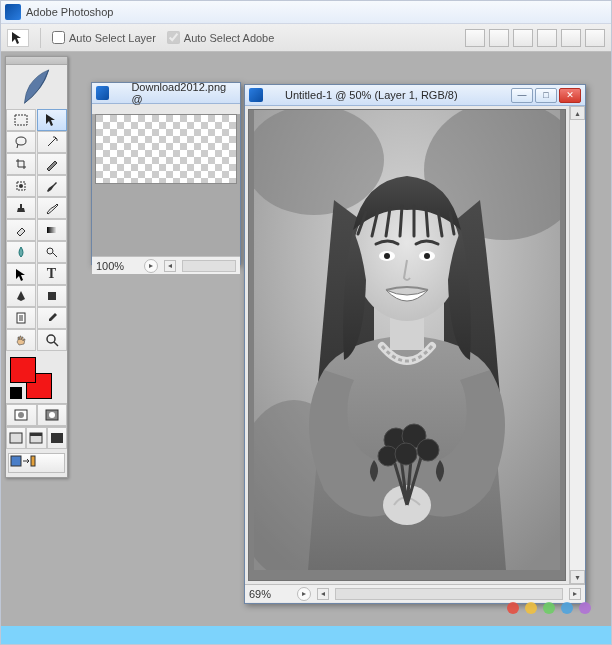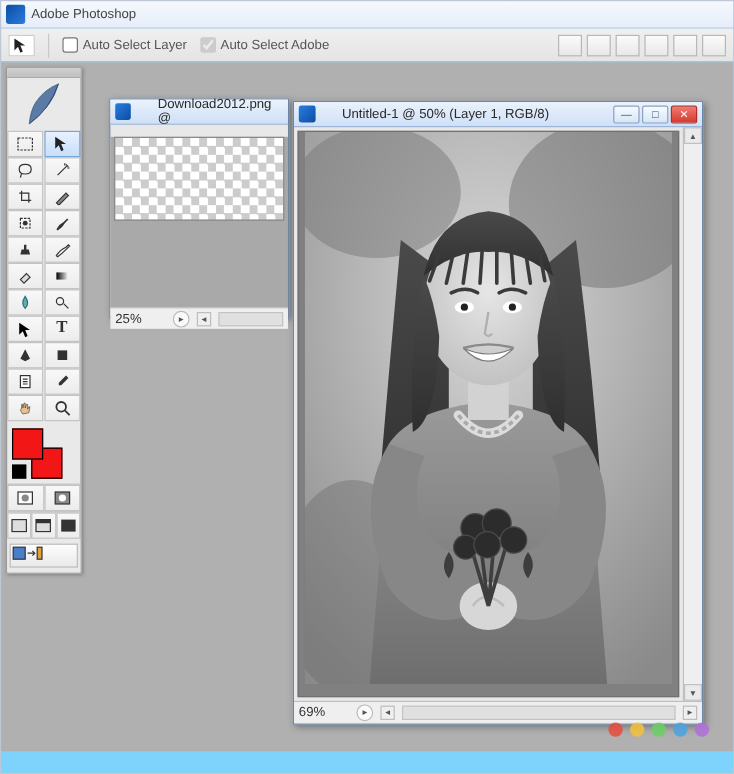--- a/index.html
+++ b/index.html
@@ -288,21 +288,21 @@
 
     <div class="doc-window doc1">
       <div class="doc-title">
         <div class="doc-icon"></div>
         <span>Download2012.png @</span>
       </div>
       <div class="canvas-area">
         <div class="transparent"></div>
       </div>
       <div class="statusbar">
-        <span class="zoom">25%</span>
+        <span class="zoom">100%</span>
         <span class="caret">▸</span>
         <span class="scroll-arrow">◂</span>
         <div class="scroll-track"></div>
       </div>
     </div>
 
     <div class="doc-window doc2">
       <div class="doc-title">
         <div class="doc-icon"></div>
         <span>Untitled-1 @ 50% (Layer 1, RGB/8)</span>

